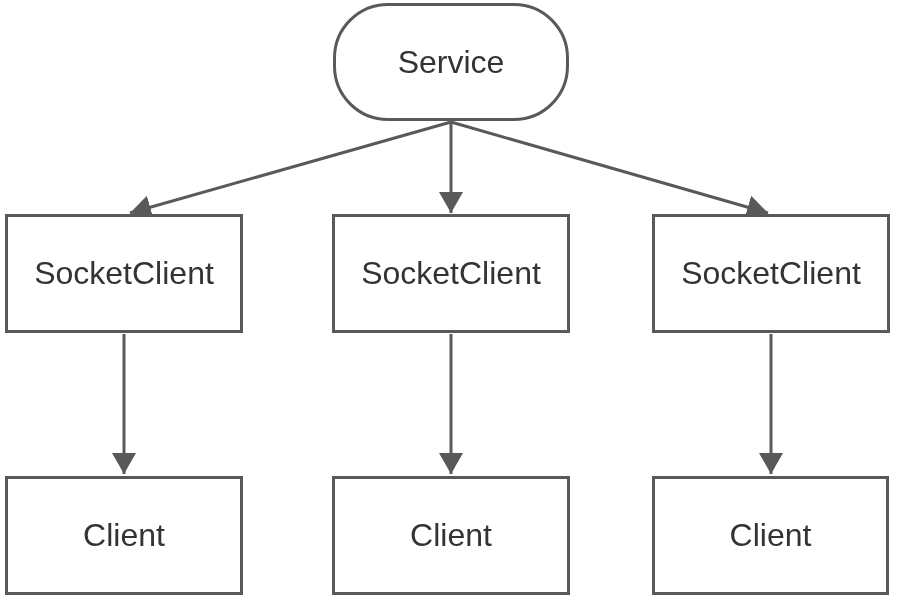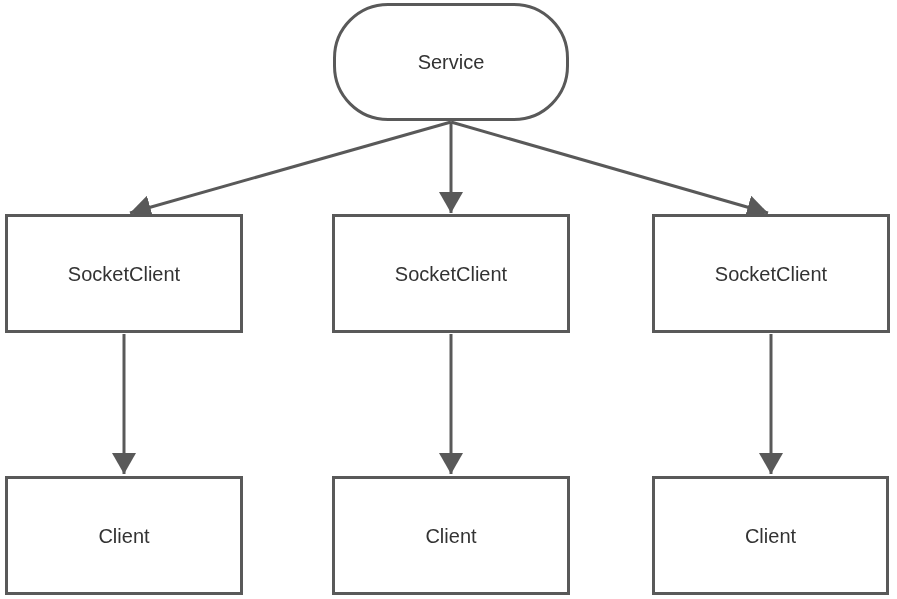--- a/index.html
+++ b/index.html
@@ -36,21 +36,21 @@
     stroke: none;
   }
   .node {
     position: absolute;
     box-sizing: border-box;
     background: var(--bg);
     border: 3px solid var(--stroke);
     display: flex;
     align-items: center;
     justify-content: center;
-    font-size: 20px;
+    font-size: 32px;
     color: var(--text);
     text-align: center;
     line-height: 1.2;
   }
   .node.rounded {
     border-radius: 55px;
   }
   #n-service      { left: 333px; top: 3px;   width: 236px; height: 118px; }
   #n-socket-left  { left: 5px;   top: 214px; width: 238px; height: 119px; }
   #n-socket-mid   { left: 332px; top: 214px; width: 238px; height: 119px; }

